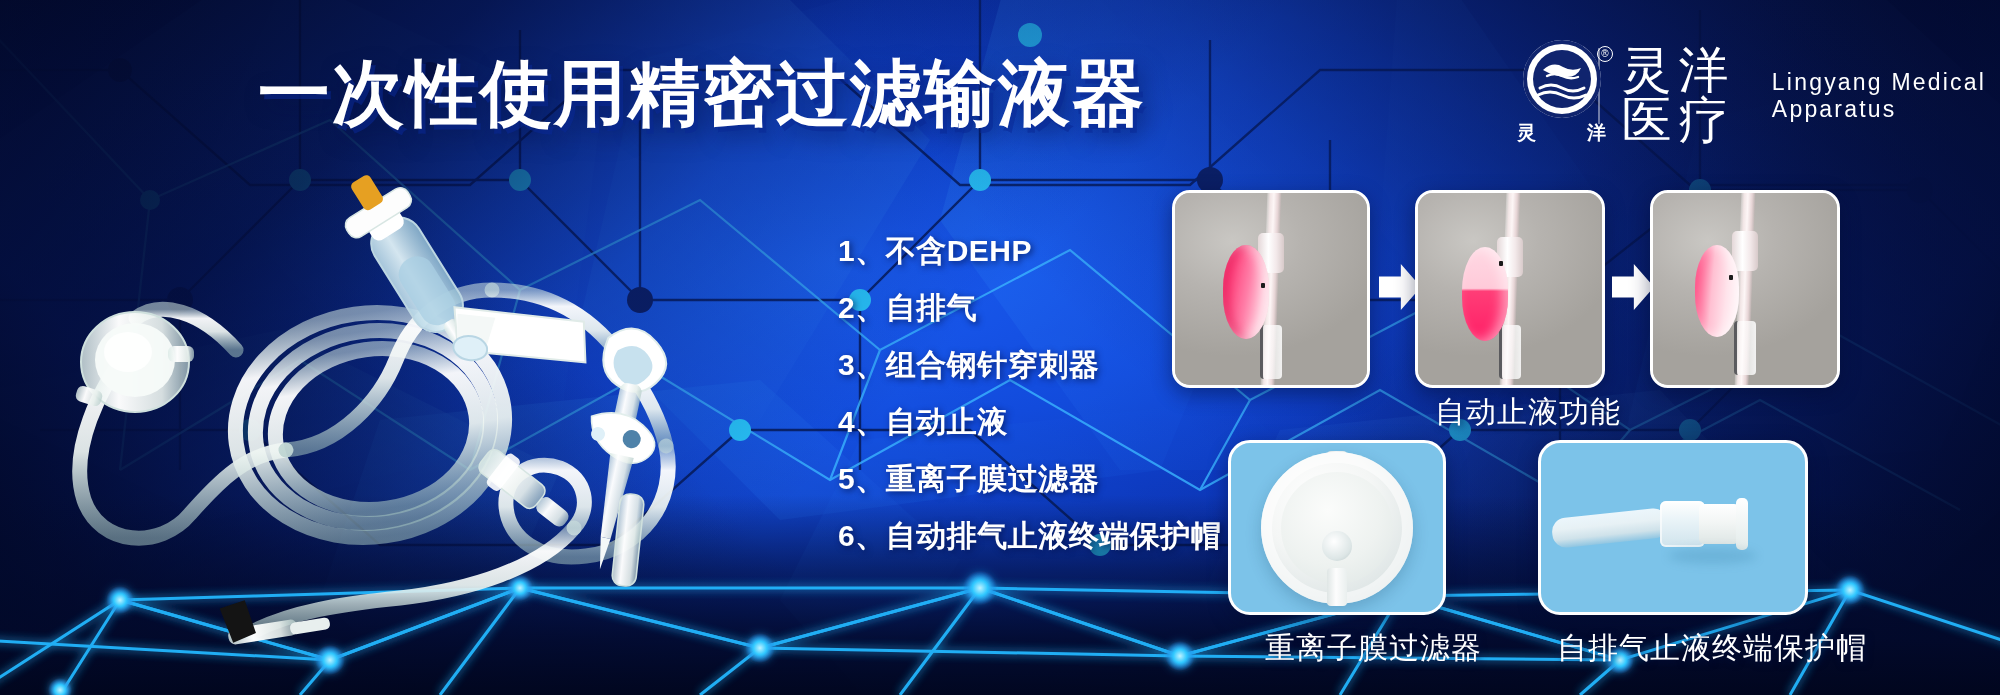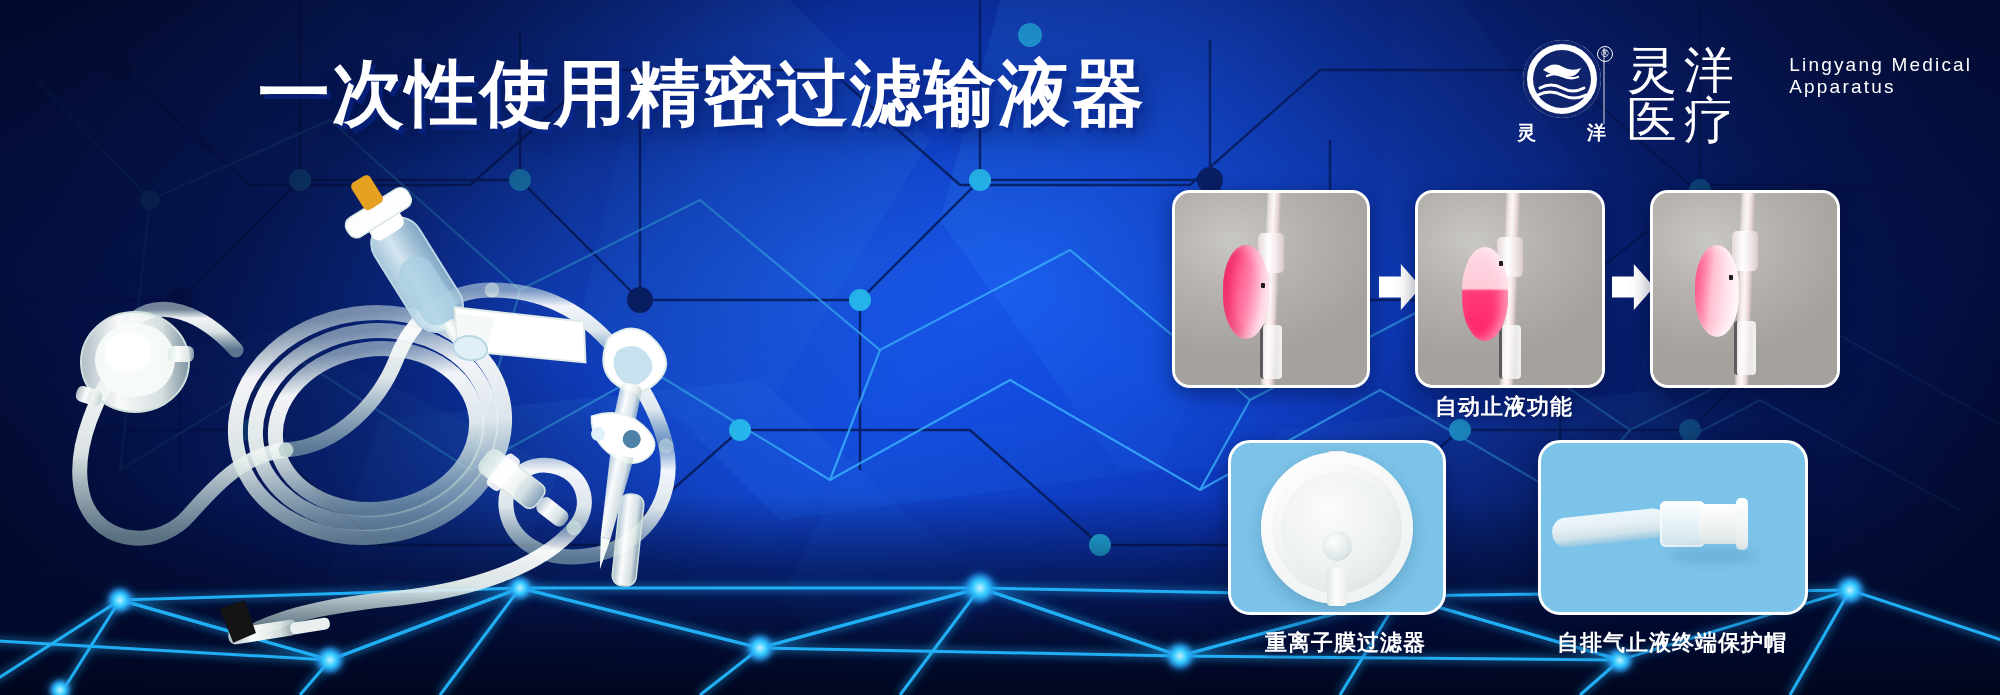--- a/index.html
+++ b/index.html
@@ -69,21 +69,21 @@
   .logo-sub{
     position:absolute;left:0;top:80px;width:90px;
     display:flex;justify-content:space-between;
     color:#fff;font-size:19px;font-weight:700;letter-spacing:1px;
   }
   .logo-divider{
     width:2px;height:76px;background:rgba(255,255,255,.42);margin:0 4px 14px 0;
   }
   .logo-text{display:flex;flex-direction:row;justify-content:center;padding-top:4px;}
   .logo-cn{color:#fff;font-size:50px;font-weight:400;letter-spacing:7px;line-height:1;}
-  .logo-en{color:#fff;font-size:19px;font-weight:400;letter-spacing:2.2px;margin-top:9px;}
+  .logo-en{color:#fff;font-size:23px;font-weight:400;letter-spacing:2.2px;margin-top:24px;}
 
   
   .features{
     position:absolute;left:838px;top:222px;
     display:flex;flex-direction:column;
   }
   .feature{
     color:#ffffff;font-size:30px;font-weight:700;letter-spacing:.5px;
     line-height:1;height:57px;display:flex;align-items:center;white-space:nowrap;
     text-shadow:2px 2px 6px rgba(2,16,70,.7);
@@ -190,21 +190,21 @@
     width:12px;height:52px;border-radius:5px;
     background:linear-gradient(180deg,#ffffff,#e2ebea);
   }
   .luer-shadow{
     position:absolute;left:48%;top:62%;width:34%;height:16px;border-radius:50%;
     background:rgba(40,110,150,.18);filter:blur(5px);
   }
 
   
   .caption{
-    position:absolute;color:#ffffff;font-size:22px;font-weight:700;letter-spacing:1px;
+    position:absolute;color:#ffffff;font-size:30px;font-weight:400;letter-spacing:1px;
     white-space:nowrap;text-shadow:2px 2px 7px rgba(2,14,64,.8);
   }
 
   
   .product{position:absolute;left:40px;top:150px;width:760px;height:520px;}
   .product svg{width:100%;height:100%;overflow:visible;}
 </style>
 </head>
 <body>
 
@@ -344,20 +344,28 @@
         <span>洋</span>
       </div>
     </div>
     <div class="logo-divider"></div>
     <div class="logo-text">
       <div class="logo-cn">灵洋医疗</div>
       <div class="logo-en">Lingyang Medical Apparatus</div>
     </div>
   </div>
 
+  <div class="features">
+    <div class="feature">1、不含DEHP</div>
+    <div class="feature">2、自排气</div>
+    <div class="feature">3、组合钢针穿刺器</div>
+    <div class="feature">4、自动止液</div>
+    <div class="feature">5、重离子膜过滤器</div>
+    <div class="feature">6、自动排气止液终端保护帽</div>
+  </div>
 
   <div class="product">
     <svg viewBox="0 0 760 520" aria-hidden="true">
       <defs>
         <linearGradient id="tubg" x1="0" y1="0" x2="0" y2="1">
           <stop offset="0" stop-color="#cfe4e0" stop-opacity=".55"></stop>
           <stop offset="22%" stop-color="#ffffff" stop-opacity=".95"></stop>
           <stop offset="55%" stop-color="#eef5f2" stop-opacity=".92"></stop>
           <stop offset="100%" stop-color="#9fc0bd" stop-opacity=".55"></stop>
         </linearGradient>

